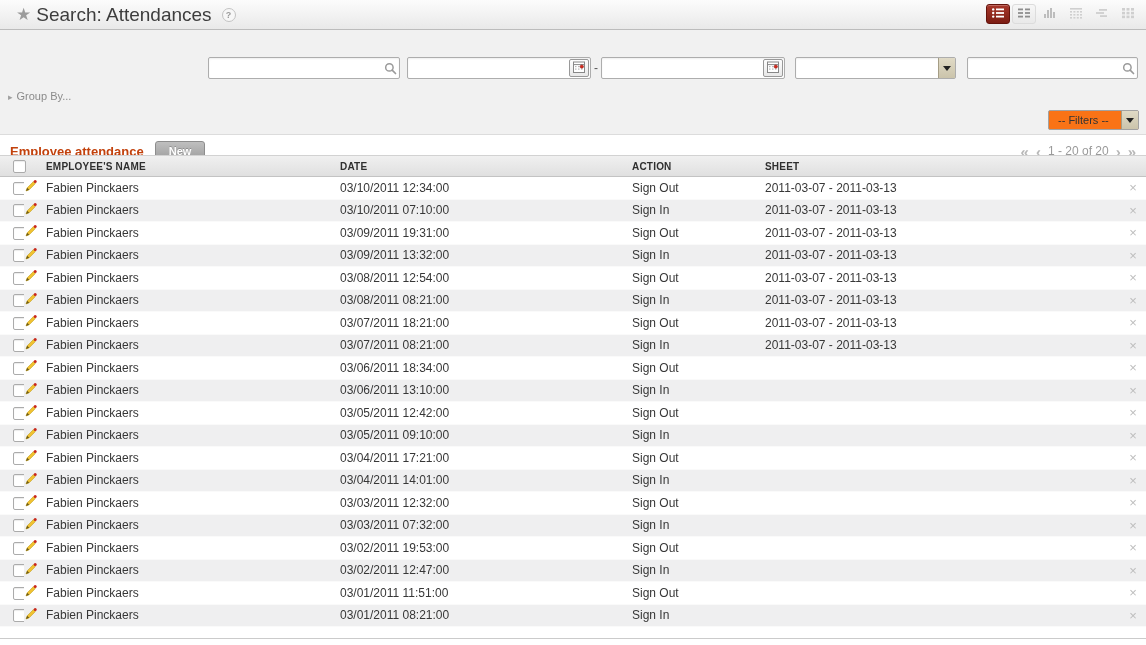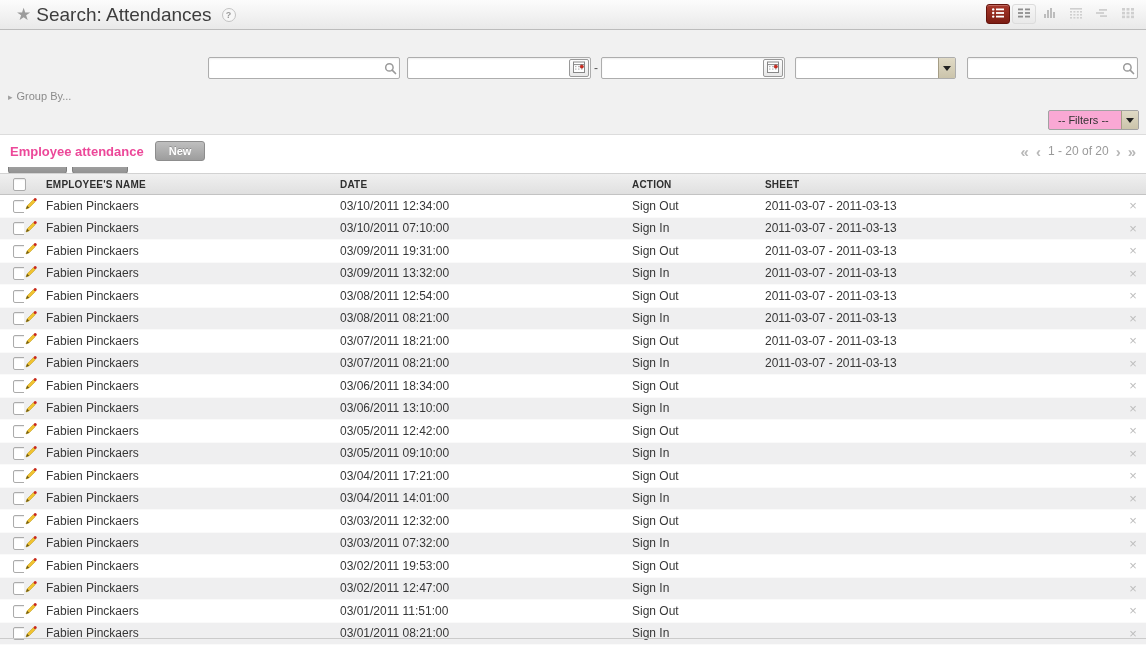--- a/index.html
+++ b/index.html
@@ -62,41 +62,41 @@
   .gbtn { position:absolute; top:80px; height:20px; border:1px solid #7e7e7e;
     border-radius:3px; background:linear-gradient(#b6b6b6,#929292); color:#fff;
     font-size:11px; font-weight:bold; text-shadow:0 -1px 0 rgba(0,0,0,.25);
     box-shadow:inset 0 1px 0 rgba(255,255,255,.35); cursor:pointer;
     display:flex; align-items:center; justify-content:center;
     font-family:Liberation Mono, monospace;margin-top:44px; }
   .btn-search { left:8px; width:59px; }
   .btn-clear { left:72px; width:56px; }
 
   .filters-dd { position:absolute; left:1048px; top:80px; width:91px; height:20px;
-    background:#f9a8d4; border:1px solid #a2a2a2; border-radius:2px; display:flex;
+    background:#f97316; border:1px solid #a2a2a2; border-radius:2px; display:flex;
     align-items:center; cursor:pointer; }
   .filters-dd .val { flex:1; font-size:11px; color:#333; padding-left:9px; }
 
   
   .list-head { position:absolute; top:135px; left:0; width:1146px; height:32px;
     background:#fff; display:flex; align-items:center; }
-  .list-title { margin-left:10px; font-size:13px; font-weight:bold; color:#ec4899; }
+  .list-title { margin-left:10px; font-size:13px; font-weight:bold; color:#c2410c; }
   .btn-new { position:absolute; left:155px; top:6px; width:50px; height:20px;
     border:1px solid #8d8d8d; border-radius:3px;
     background:linear-gradient(#bfbfbf,#9d9d9d); color:#fff; font-size:11px;
     font-weight:bold; text-shadow:0 -1px 0 rgba(0,0,0,.2); cursor:pointer;
     font-family:"Liberation Sans","DejaVu Sans",sans-serif; }
   .pager { position:absolute; right:10px; top:0; height:32px; display:flex;
     align-items:center; gap:7px; }
   .pager .arr { color:#b8b8b8; font-size:15px; font-weight:bold; cursor:pointer;
     line-height:1; }
   .pager .txt { color:#9a9a9a; font-size:12px; }
 
   
-  table { position:absolute; top:173px; left:0; width:1146px;
+  table { position:absolute; top:155px; left:0; width:1146px;
     border-collapse:collapse; table-layout:fixed; }
   thead tr { height:21px; background:linear-gradient(#f0f0f0,#dfdfdf); }
   thead th { border-top:1px solid #d2d2d2; border-bottom:1px solid #c3c3c3;
     font-size:10px; color:#2f2f2f; text-align:left; font-weight:bold;
     letter-spacing:.2px; }
   tbody tr { height:22.5px; }
   tbody tr:nth-child(even) { background:#efeff0; }
   tbody td { font-size:12px; color:#373737; overflow:hidden; white-space:nowrap; }
   tbody tr { border-bottom:1px solid rgba(0,0,0,0.02); cursor:pointer; }
   .table-bottom { position:absolute; top:638px; left:0; width:1146px; height:0;

